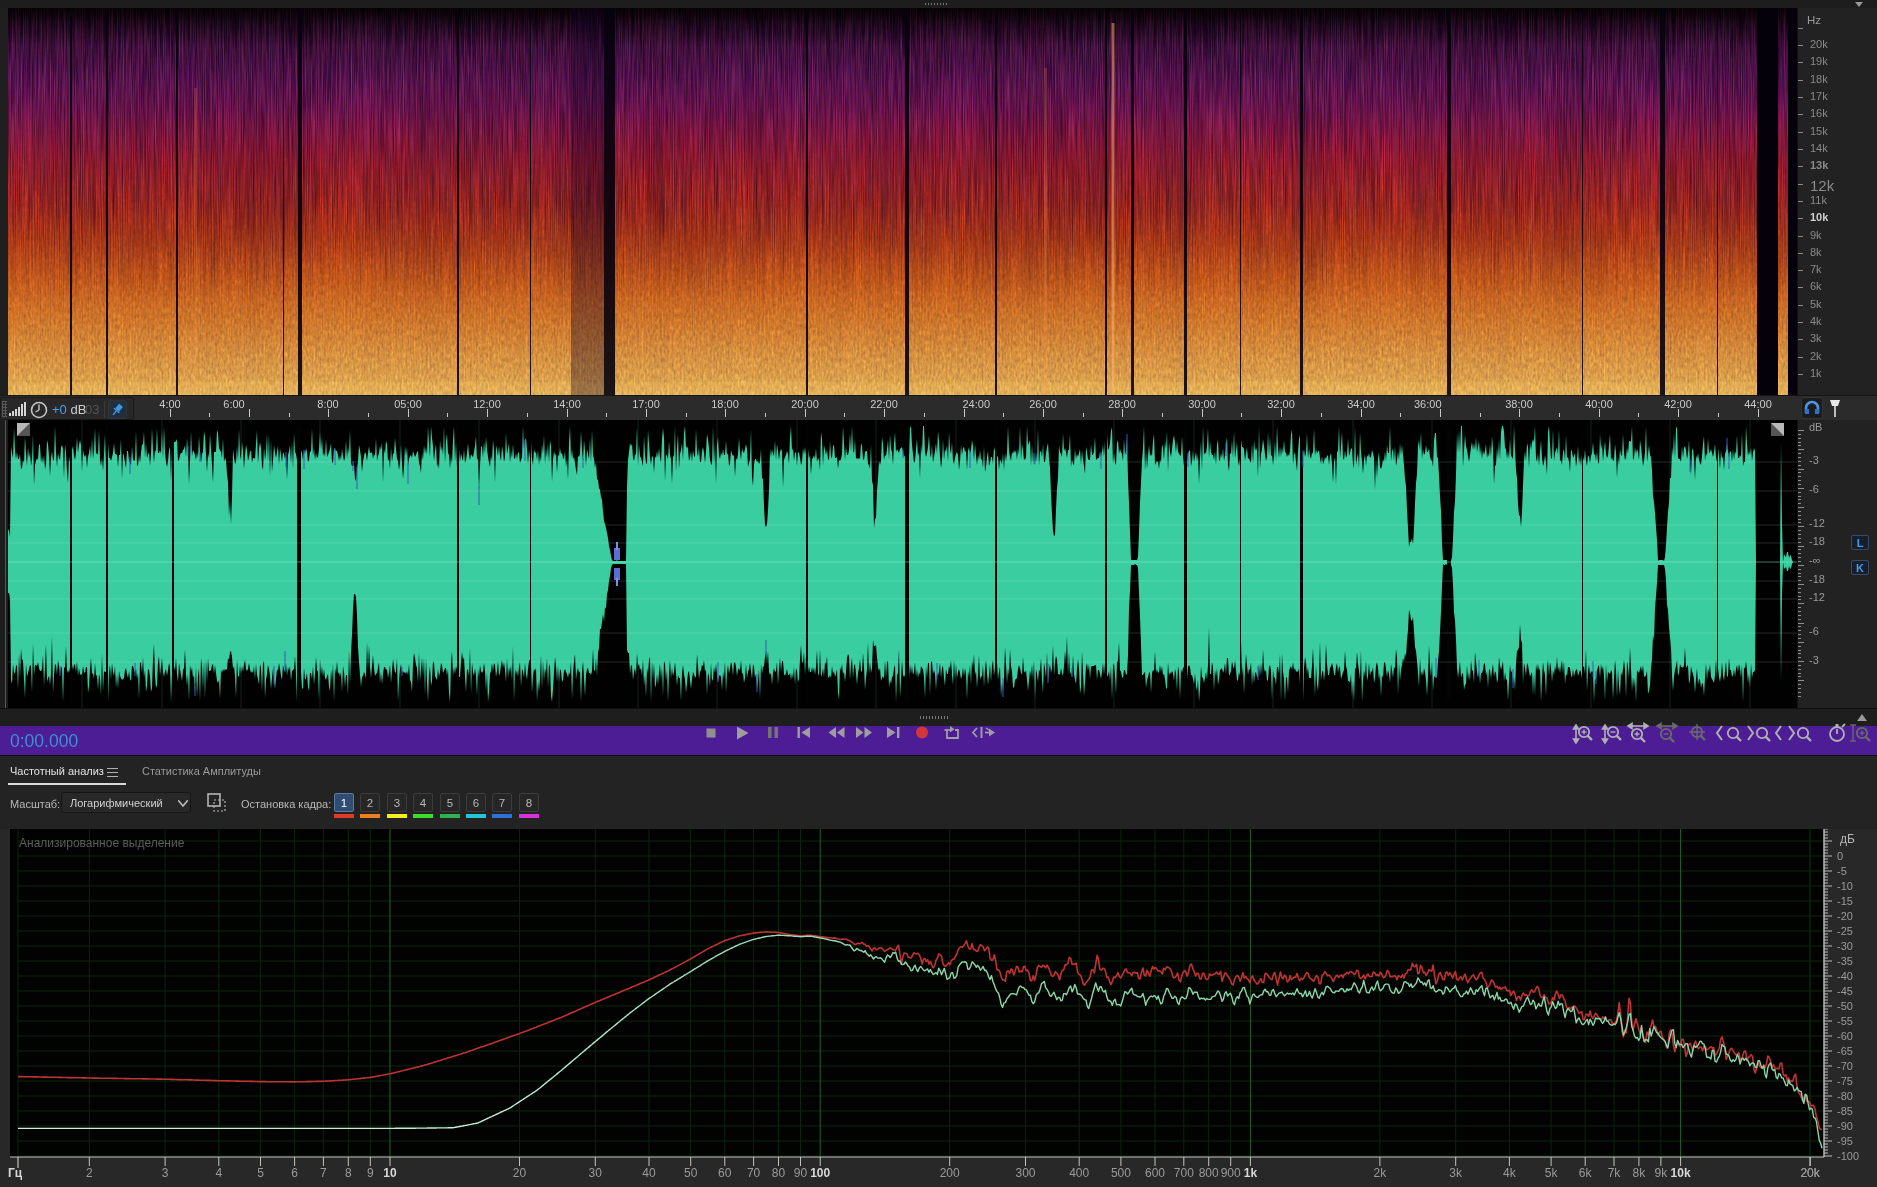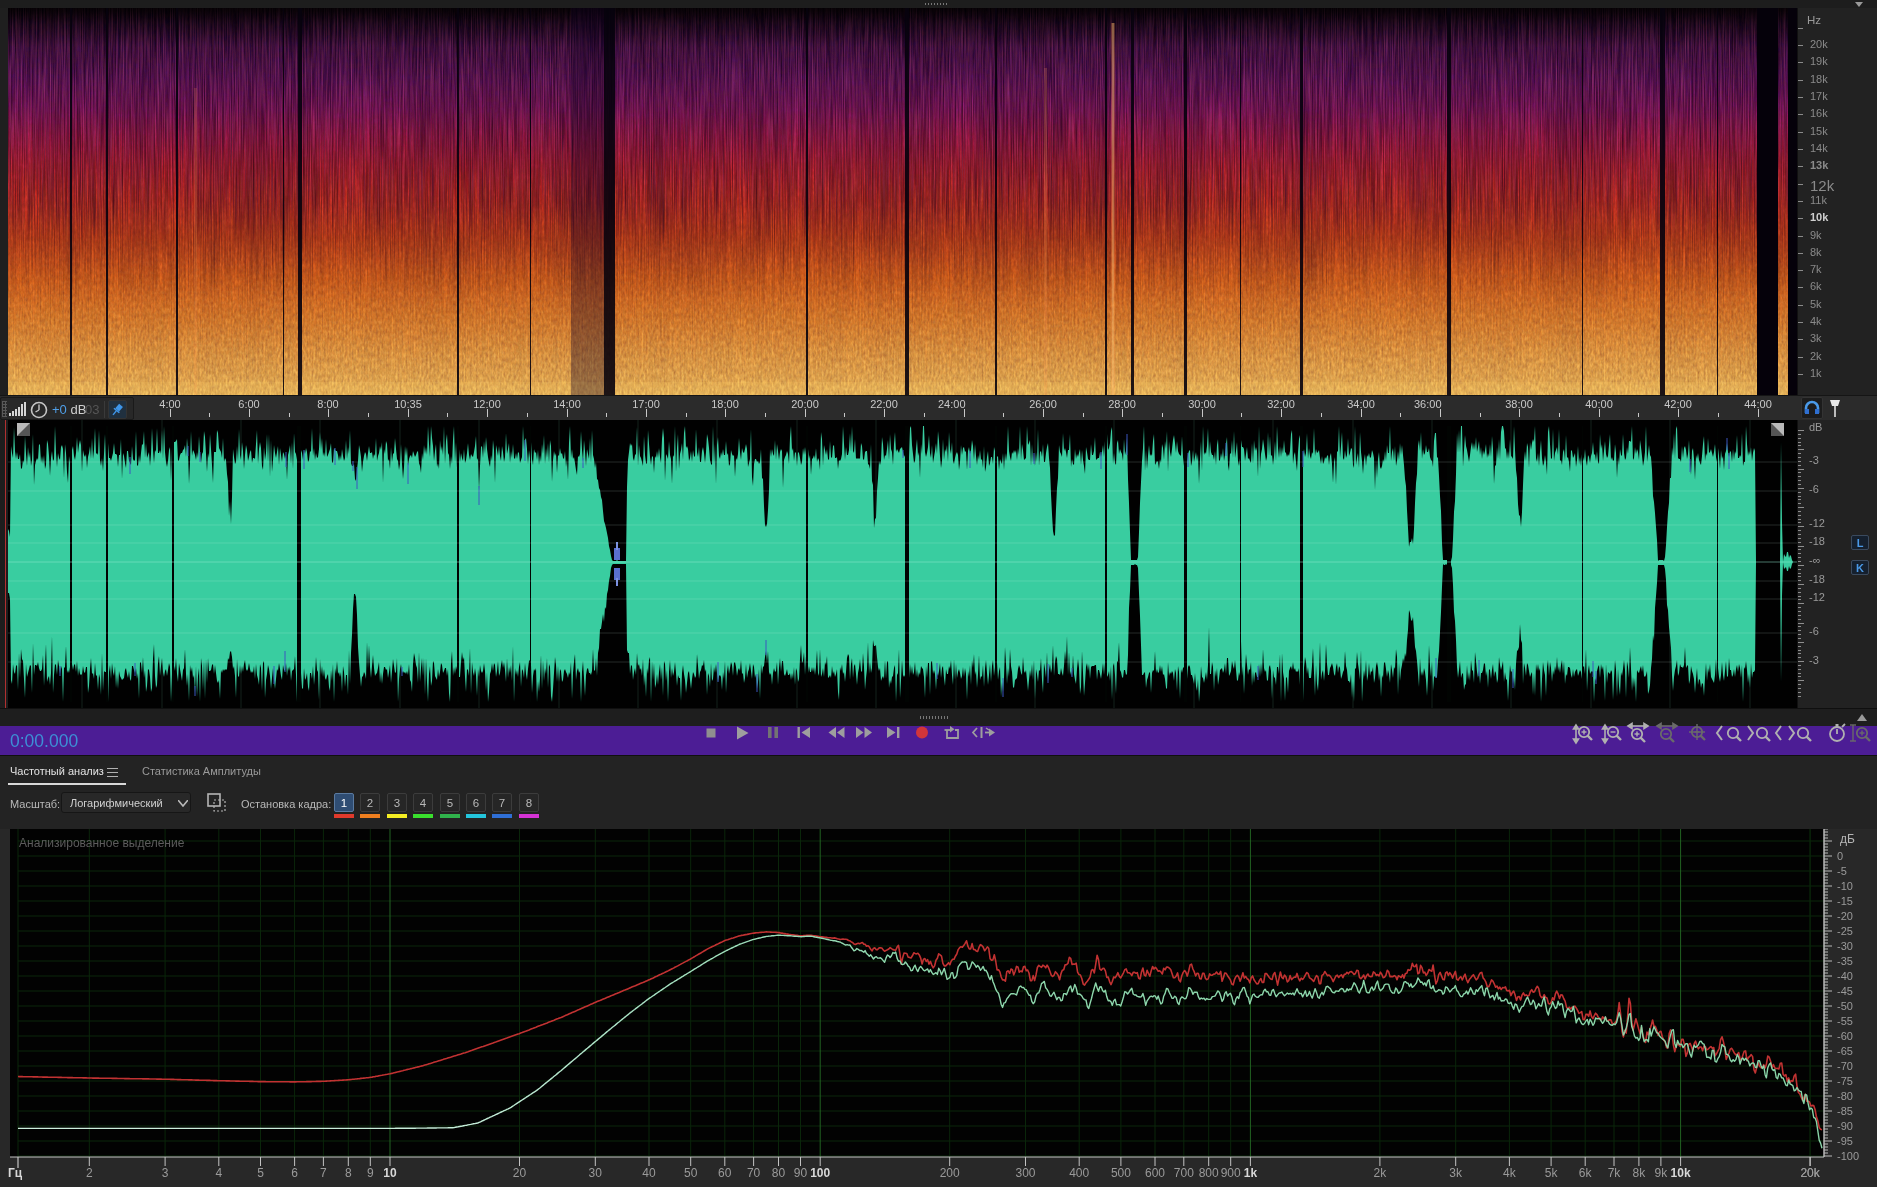--- a/index.html
+++ b/index.html
@@ -203,48 +203,48 @@
 
 <div class="abs" style="left:0;top:395px;width:1877px;height:25px;background:#2b2b2b;border-top:1px solid #151515">
  <div class="abs" style="left:8px;top:0;width:1789px;height:25px;overflow:hidden">
       <div style="position:absolute;left:42px;top:17px;width:1px;height:4px;background:#c9c9c9"></div>
       <div style="position:absolute;left:82px;top:13px;width:1px;height:8px;background:#c9c9c9"></div>
       <div style="position:absolute;left:122px;top:17px;width:1px;height:4px;background:#c9c9c9"></div>
       <div style="position:absolute;left:162px;top:13px;width:1px;height:8px;background:#c9c9c9"></div>
       <div style="position:absolute;left:136px;top:2px;width:52px;text-align:center;color:#c9c9c9;font-size:11px">4:00</div>
       <div style="position:absolute;left:201px;top:17px;width:1px;height:4px;background:#c9c9c9"></div>
       <div style="position:absolute;left:241px;top:13px;width:1px;height:8px;background:#c9c9c9"></div>
-      <div style="position:absolute;left:215px;top:2px;width:52px;text-align:center;color:#c9c9c9;font-size:11px">6:00</div>
+      <div style="position:absolute;left:200px;top:2px;width:52px;text-align:center;color:#c9c9c9;font-size:11px">6:00</div>
       <div style="position:absolute;left:281px;top:17px;width:1px;height:4px;background:#c9c9c9"></div>
       <div style="position:absolute;left:320px;top:13px;width:1px;height:8px;background:#c9c9c9"></div>
       <div style="position:absolute;left:294px;top:2px;width:52px;text-align:center;color:#c9c9c9;font-size:11px">8:00</div>
       <div style="position:absolute;left:360px;top:17px;width:1px;height:4px;background:#c9c9c9"></div>
       <div style="position:absolute;left:400px;top:13px;width:1px;height:8px;background:#c9c9c9"></div>
-      <div style="position:absolute;left:374px;top:2px;width:52px;text-align:center;color:#c9c9c9;font-size:11px">10:35</div>
+      <div style="position:absolute;left:374px;top:2px;width:52px;text-align:center;color:#c9c9c9;font-size:11px">05:00</div>
       <div style="position:absolute;left:439px;top:17px;width:1px;height:4px;background:#c9c9c9"></div>
       <div style="position:absolute;left:479px;top:13px;width:1px;height:8px;background:#c9c9c9"></div>
       <div style="position:absolute;left:453px;top:2px;width:52px;text-align:center;color:#c9c9c9;font-size:11px">12:00</div>
       <div style="position:absolute;left:519px;top:17px;width:1px;height:4px;background:#c9c9c9"></div>
       <div style="position:absolute;left:559px;top:13px;width:1px;height:8px;background:#c9c9c9"></div>
       <div style="position:absolute;left:533px;top:2px;width:52px;text-align:center;color:#c9c9c9;font-size:11px">14:00</div>
       <div style="position:absolute;left:598px;top:17px;width:1px;height:4px;background:#c9c9c9"></div>
       <div style="position:absolute;left:638px;top:13px;width:1px;height:8px;background:#c9c9c9"></div>
       <div style="position:absolute;left:612px;top:2px;width:52px;text-align:center;color:#c9c9c9;font-size:11px">17:00</div>
       <div style="position:absolute;left:678px;top:17px;width:1px;height:4px;background:#c9c9c9"></div>
       <div style="position:absolute;left:717px;top:13px;width:1px;height:8px;background:#c9c9c9"></div>
       <div style="position:absolute;left:691px;top:2px;width:52px;text-align:center;color:#c9c9c9;font-size:11px">18:00</div>
       <div style="position:absolute;left:757px;top:17px;width:1px;height:4px;background:#c9c9c9"></div>
       <div style="position:absolute;left:797px;top:13px;width:1px;height:8px;background:#c9c9c9"></div>
       <div style="position:absolute;left:771px;top:2px;width:52px;text-align:center;color:#c9c9c9;font-size:11px">20:00</div>
       <div style="position:absolute;left:836px;top:17px;width:1px;height:4px;background:#c9c9c9"></div>
       <div style="position:absolute;left:876px;top:13px;width:1px;height:8px;background:#c9c9c9"></div>
       <div style="position:absolute;left:850px;top:2px;width:52px;text-align:center;color:#c9c9c9;font-size:11px">22:00</div>
       <div style="position:absolute;left:916px;top:17px;width:1px;height:4px;background:#c9c9c9"></div>
       <div style="position:absolute;left:956px;top:13px;width:1px;height:8px;background:#c9c9c9"></div>
-      <div style="position:absolute;left:930px;top:2px;width:52px;text-align:left;color:#c9c9c9;font-size:11px">24:00</div>
+      <div style="position:absolute;left:930px;top:2px;width:52px;text-align:right;color:#c9c9c9;font-size:11px">24:00</div>
       <div style="position:absolute;left:995px;top:17px;width:1px;height:4px;background:#c9c9c9"></div>
       <div style="position:absolute;left:1035px;top:13px;width:1px;height:8px;background:#c9c9c9"></div>
       <div style="position:absolute;left:1009px;top:2px;width:52px;text-align:center;color:#c9c9c9;font-size:11px">26:00</div>
       <div style="position:absolute;left:1075px;top:17px;width:1px;height:4px;background:#c9c9c9"></div>
       <div style="position:absolute;left:1114px;top:13px;width:1px;height:8px;background:#c9c9c9"></div>
       <div style="position:absolute;left:1088px;top:2px;width:52px;text-align:center;color:#c9c9c9;font-size:11px">28:00</div>
       <div style="position:absolute;left:1154px;top:17px;width:1px;height:4px;background:#c9c9c9"></div>
       <div style="position:absolute;left:1194px;top:13px;width:1px;height:8px;background:#c9c9c9"></div>
       <div style="position:absolute;left:1168px;top:2px;width:52px;text-align:center;color:#c9c9c9;font-size:11px">30:00</div>
       <div style="position:absolute;left:1233px;top:17px;width:1px;height:4px;background:#c9c9c9"></div>

